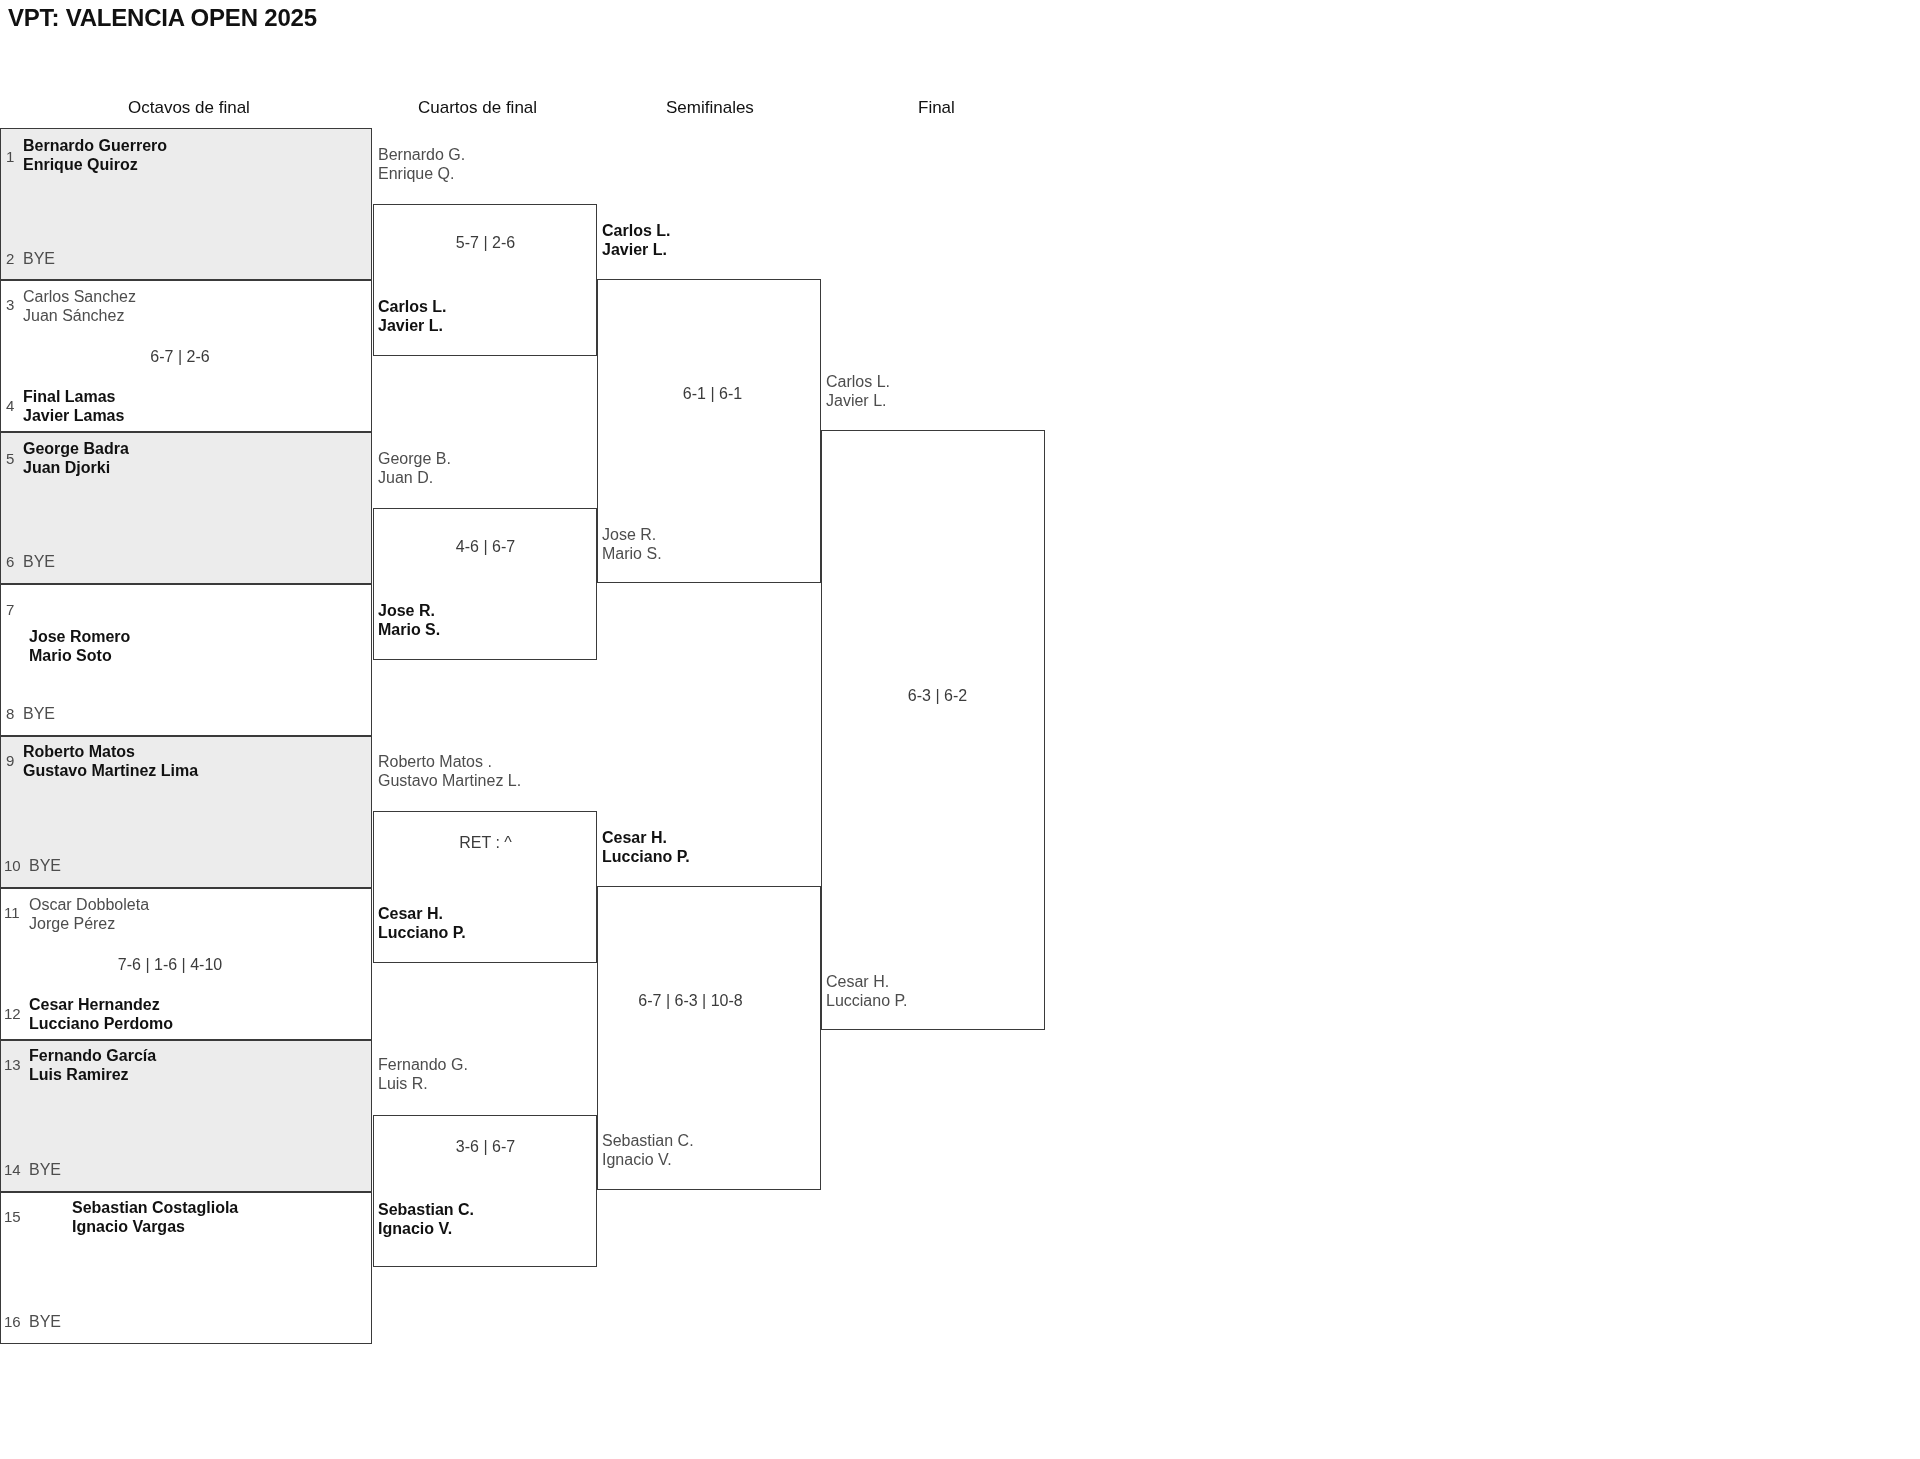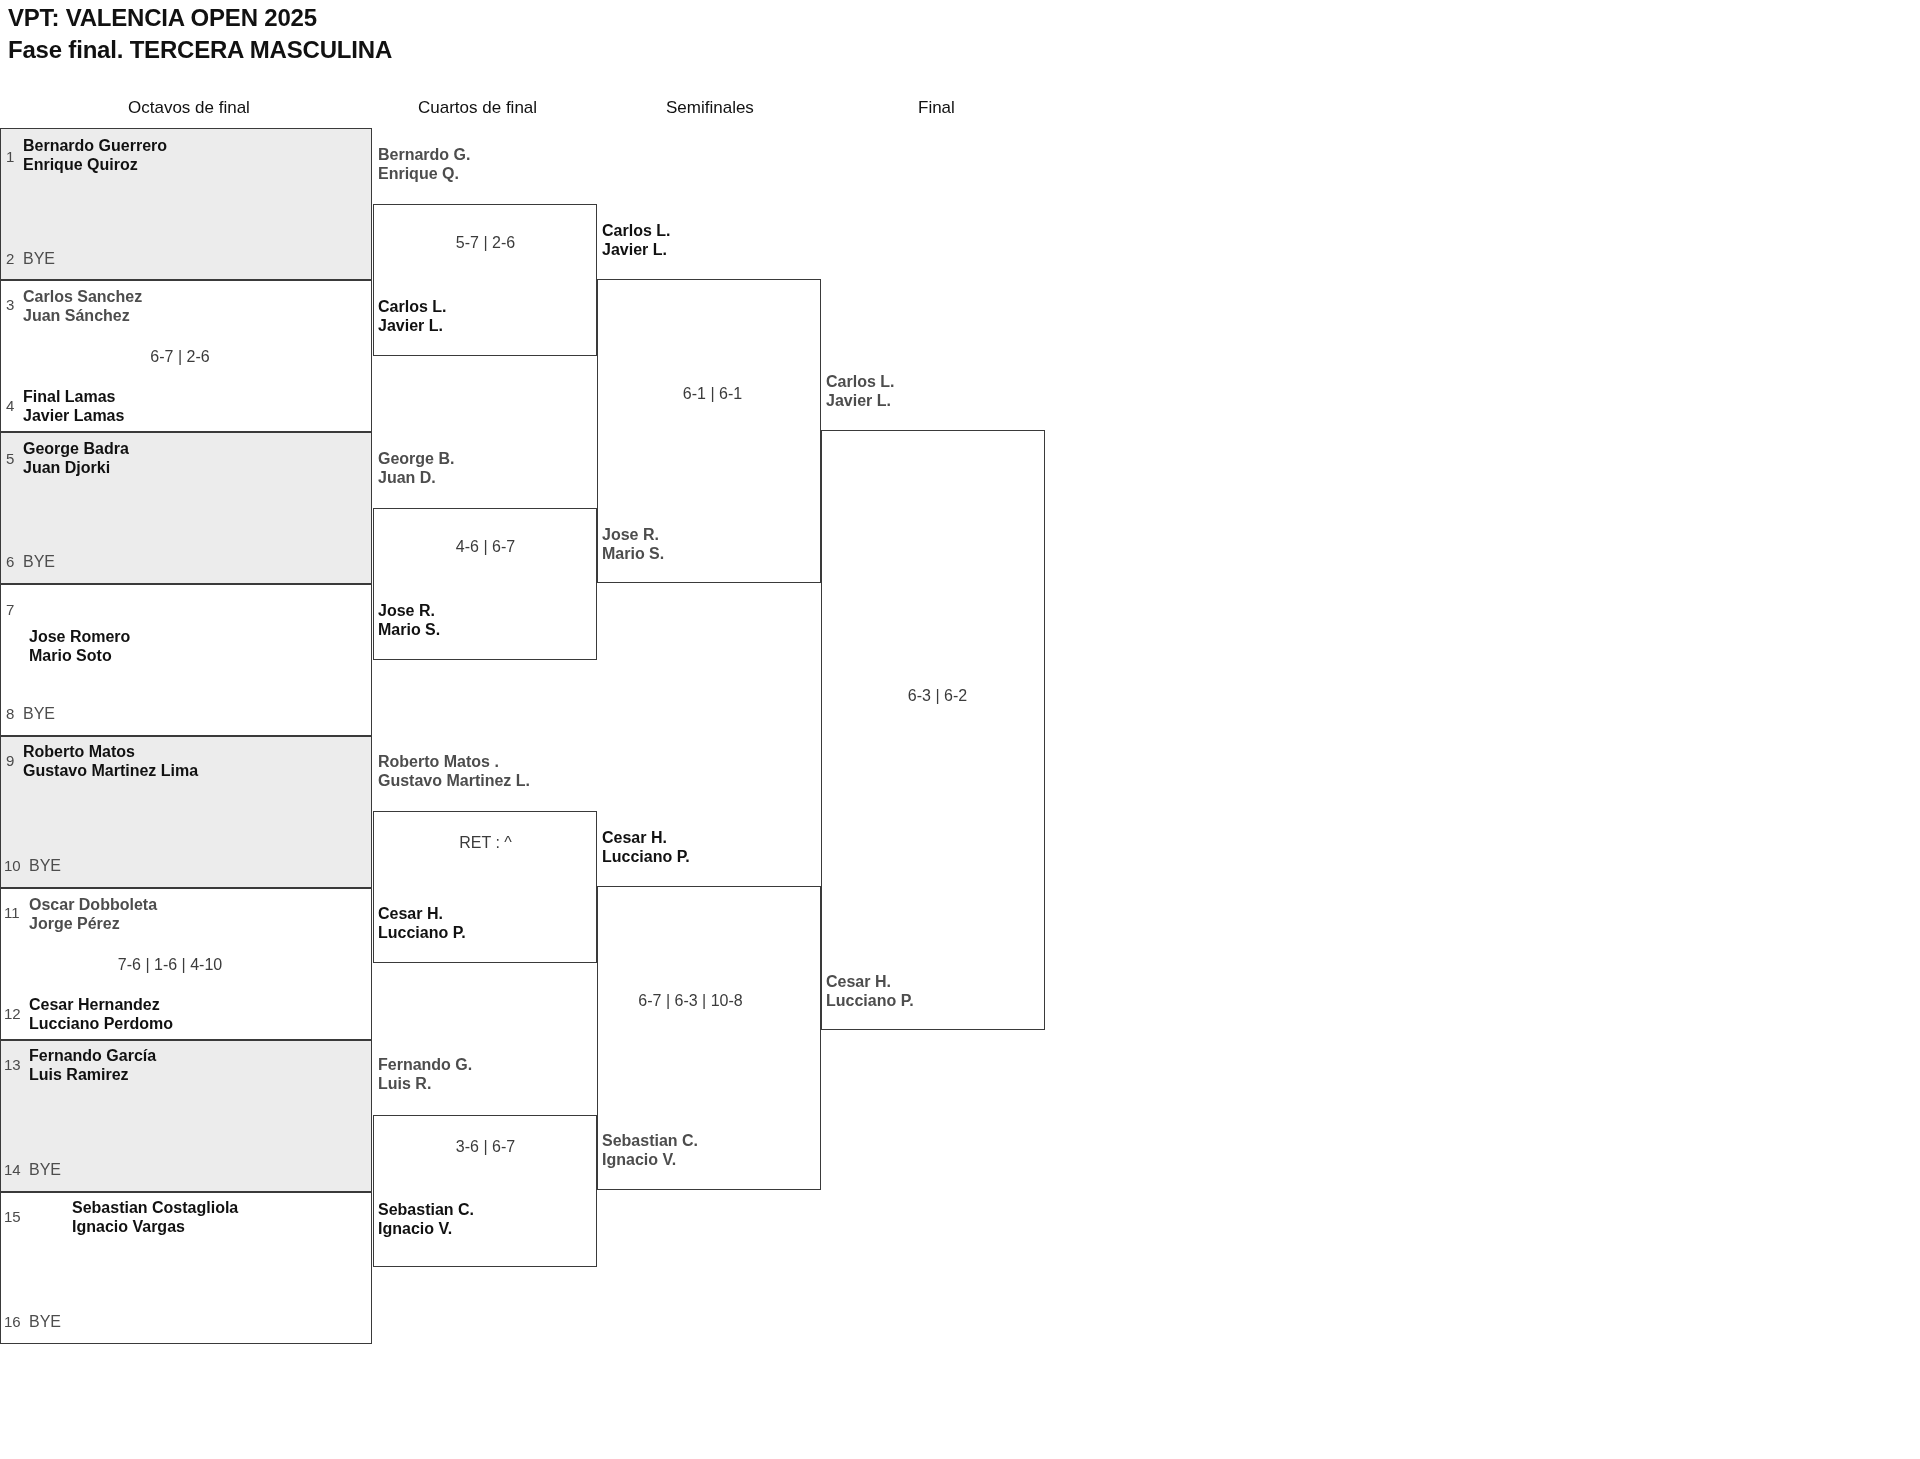--- a/index.html
+++ b/index.html
@@ -83,21 +83,21 @@
     line-height: 18px;
     white-space: nowrap;
   }
   .team {
     position: absolute;
     font-size: 16px;
     line-height: 19px;
     white-space: nowrap;
   }
   .team.winner { font-weight: bold; color: #111111; }
-  .team.loser  { font-weight: bold; color: #4d4d4d; }
+  .team.loser  { font-weight: normal; color: #4d4d4d; }
   .team .ln { display: block; }
 
   .bye {
     position: absolute;
     font-size: 16px;
     color: #4d4d4d;
     line-height: 19px;
     white-space: nowrap;
   }
 
@@ -117,21 +117,20 @@
     border: 1px solid #3a3a3a;
     background: transparent;
   }
 </style>
 </head>
 <body>
 
 <div id="page">
 
   <div class="tournament-title">VPT: VALENCIA OPEN 2025</div>
-  <div class="title-line2">Fase final. TERCERA MASCULINA</div>
 
 
   <div class="round-header" style="left:128px; top:98px;">Octavos de final</div>
   <div class="round-header" style="left:418px; top:98px;">Cuartos de final</div>
   <div class="round-header" style="left:666px; top:98px;">Semifinales</div>
   <div class="round-header" style="left:918px; top:98px;">Final</div>
 
   <div class="bracket">
 
     <div class="r1-block shaded" style="left:0px; top:128px; width:372px; height:152px;"></div>

